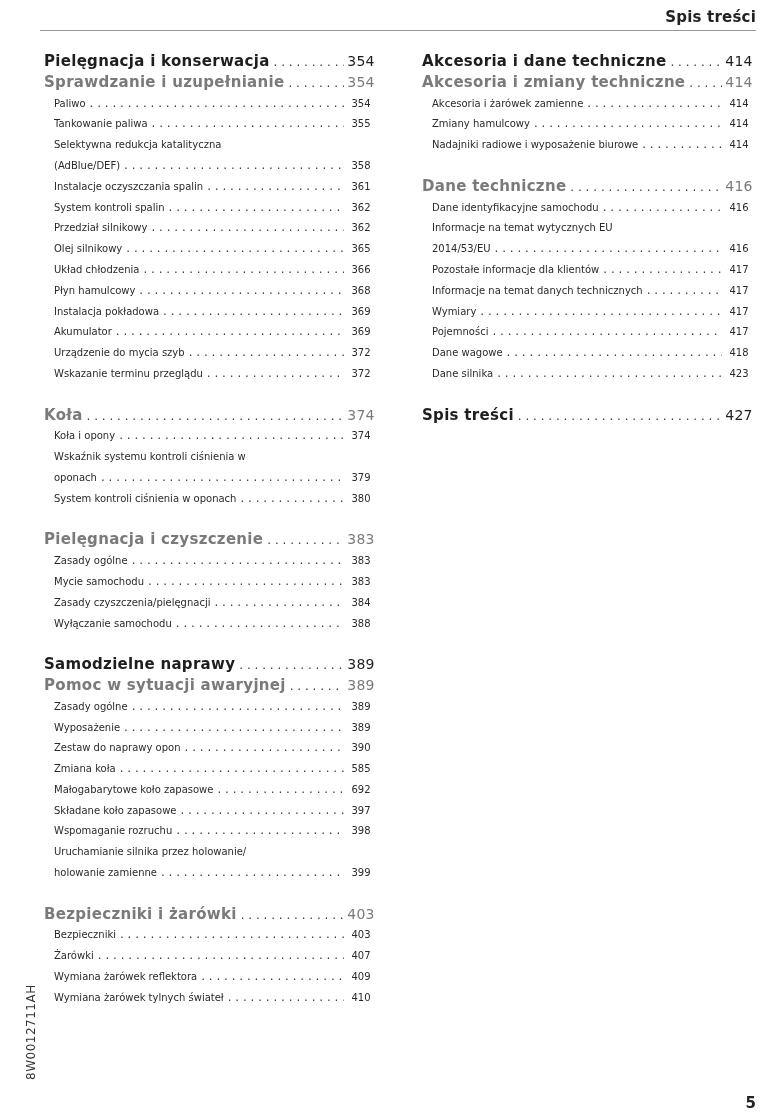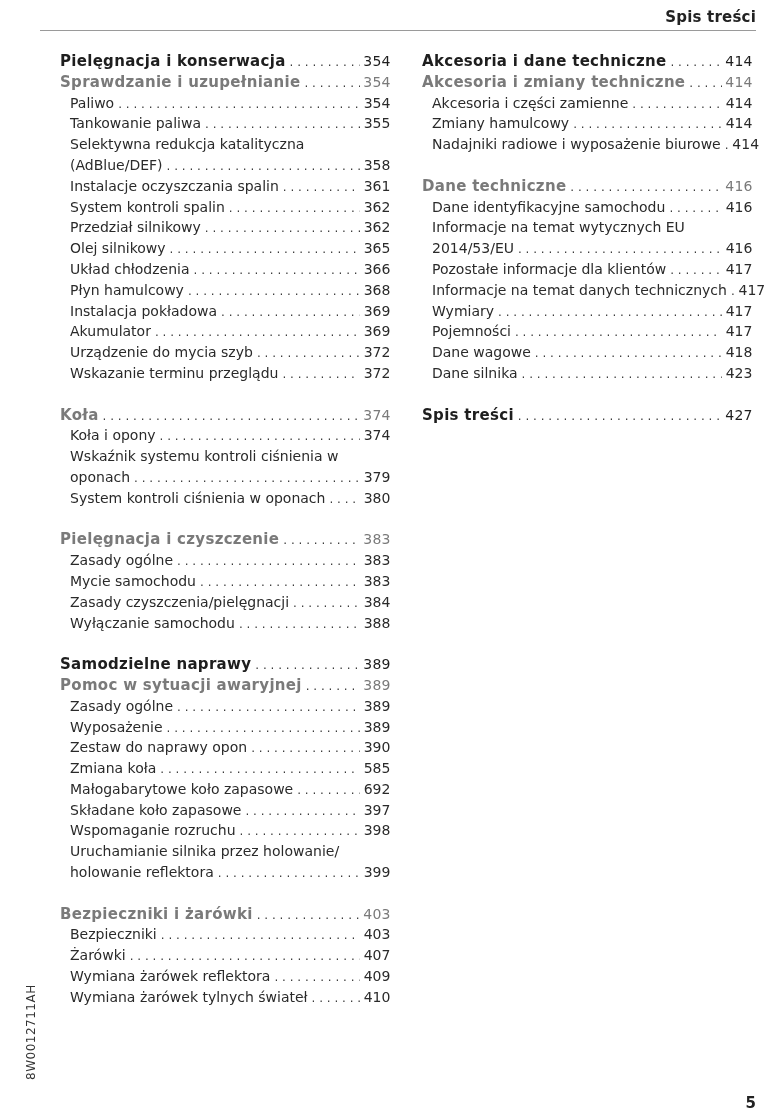--- a/index.html
+++ b/index.html
@@ -1,23 +1,23 @@
 <!DOCTYPE html>
 <html><head>
 <meta charset="utf-8">
 <style>
   html, body { margin: 0; padding: 0; background: #ffffff; }
   body { width: 776px; height: 1116px; position: relative; overflow: hidden;
          font-family: "DejaVu Sans", sans-serif; color: #2a2a2a; }
   .header-title { position: absolute; right: 20px; top: 8px; font-size: 15px; font-weight: bold; color: #222; letter-spacing: 0.2px; }
   .header-rule { position: absolute; left: 40px; right: 20px; top: 30px; height: 1px; background: #9a9a9a; }
   .col { position: absolute; top: 51px; }
-  .col-left { left: 60px; width: 334px; }
+  .col-left { left: 44px; width: 334px; }
   .col-right { left: 422px; width: 334px; }
-  .row { position: relative; height: 20.8px; line-height: 20.8px; font-size: 14px; white-space: nowrap; display: flex; align-items: baseline; }
+  .row { position: relative; height: 20.8px; line-height: 20.8px; font-size: 10px; white-space: nowrap; display: flex; align-items: baseline; }
   .row .title { flex: 0 0 auto; padding-right: 2px; }
   .row .leader { flex: 1 1 auto; overflow: hidden; color: #3a3a3a; letter-spacing: 2.2px; padding: 0 4px 0 2px; font-size: 12px; }
   .row .leader::before { content: ". . . . . . . . . . . . . . . . . . . . . . . . . . . . . . . . . . . . . . . . . . . . . . . . . . . . . . . . . . . . . . . . . . . . . . . . . . . . . . . . . . . . ."; letter-spacing: 0; }
   .row .page { flex: 0 0 34px; text-align: center; }
   .row.sub { padding-left: 10px; }
   .row.wrap1 .leader, .row.wrap1 .page { visibility: hidden; }
   .row.h1 { font-weight: bold; font-size: 15px; color: #1e1e1e; letter-spacing: 0.3px; }
   .row.h1 .page { font-weight: normal; font-size: 14px; }
   .row.h2 { font-weight: bold; font-size: 15px; color: #7a7a7a; letter-spacing: 0.3px; }
   .row.h2 .page { font-weight: normal; font-size: 14px; color: #7a7a7a; }
@@ -210,21 +210,21 @@
       <span class="title">Wspomaganie rozruchu</span>
       <span class="leader"></span>
       <span class="page">398</span>
     </div>
     <div class="row sub wrap1">
       <span class="title">Uruchamianie silnika przez holowanie/</span>
       <span class="leader"></span>
       <span class="page"></span>
     </div>
     <div class="row sub">
-      <span class="title">holowanie reflektora</span>
+      <span class="title">holowanie zamienne</span>
       <span class="leader"></span>
       <span class="page">399</span>
     </div>
     <div class="gap"></div>
     <div class="row h2">
       <span class="title">Bezpieczniki i żarówki</span>
       <span class="leader"></span>
       <span class="page">403</span>
     </div>
     <div class="row sub">
@@ -253,21 +253,21 @@
       <span class="title">Akcesoria i dane techniczne</span>
       <span class="leader"></span>
       <span class="page">414</span>
     </div>
     <div class="row h2">
       <span class="title">Akcesoria i zmiany techniczne</span>
       <span class="leader"></span>
       <span class="page">414</span>
     </div>
     <div class="row sub">
-      <span class="title">Akcesoria i części zamienne</span>
+      <span class="title">Akcesoria i żarówek zamienne</span>
       <span class="leader"></span>
       <span class="page">414</span>
     </div>
     <div class="row sub">
       <span class="title">Zmiany hamulcowy</span>
       <span class="leader"></span>
       <span class="page">414</span>
     </div>
     <div class="row sub">
       <span class="title">Nadajniki radiowe i wyposażenie biurowe</span>

